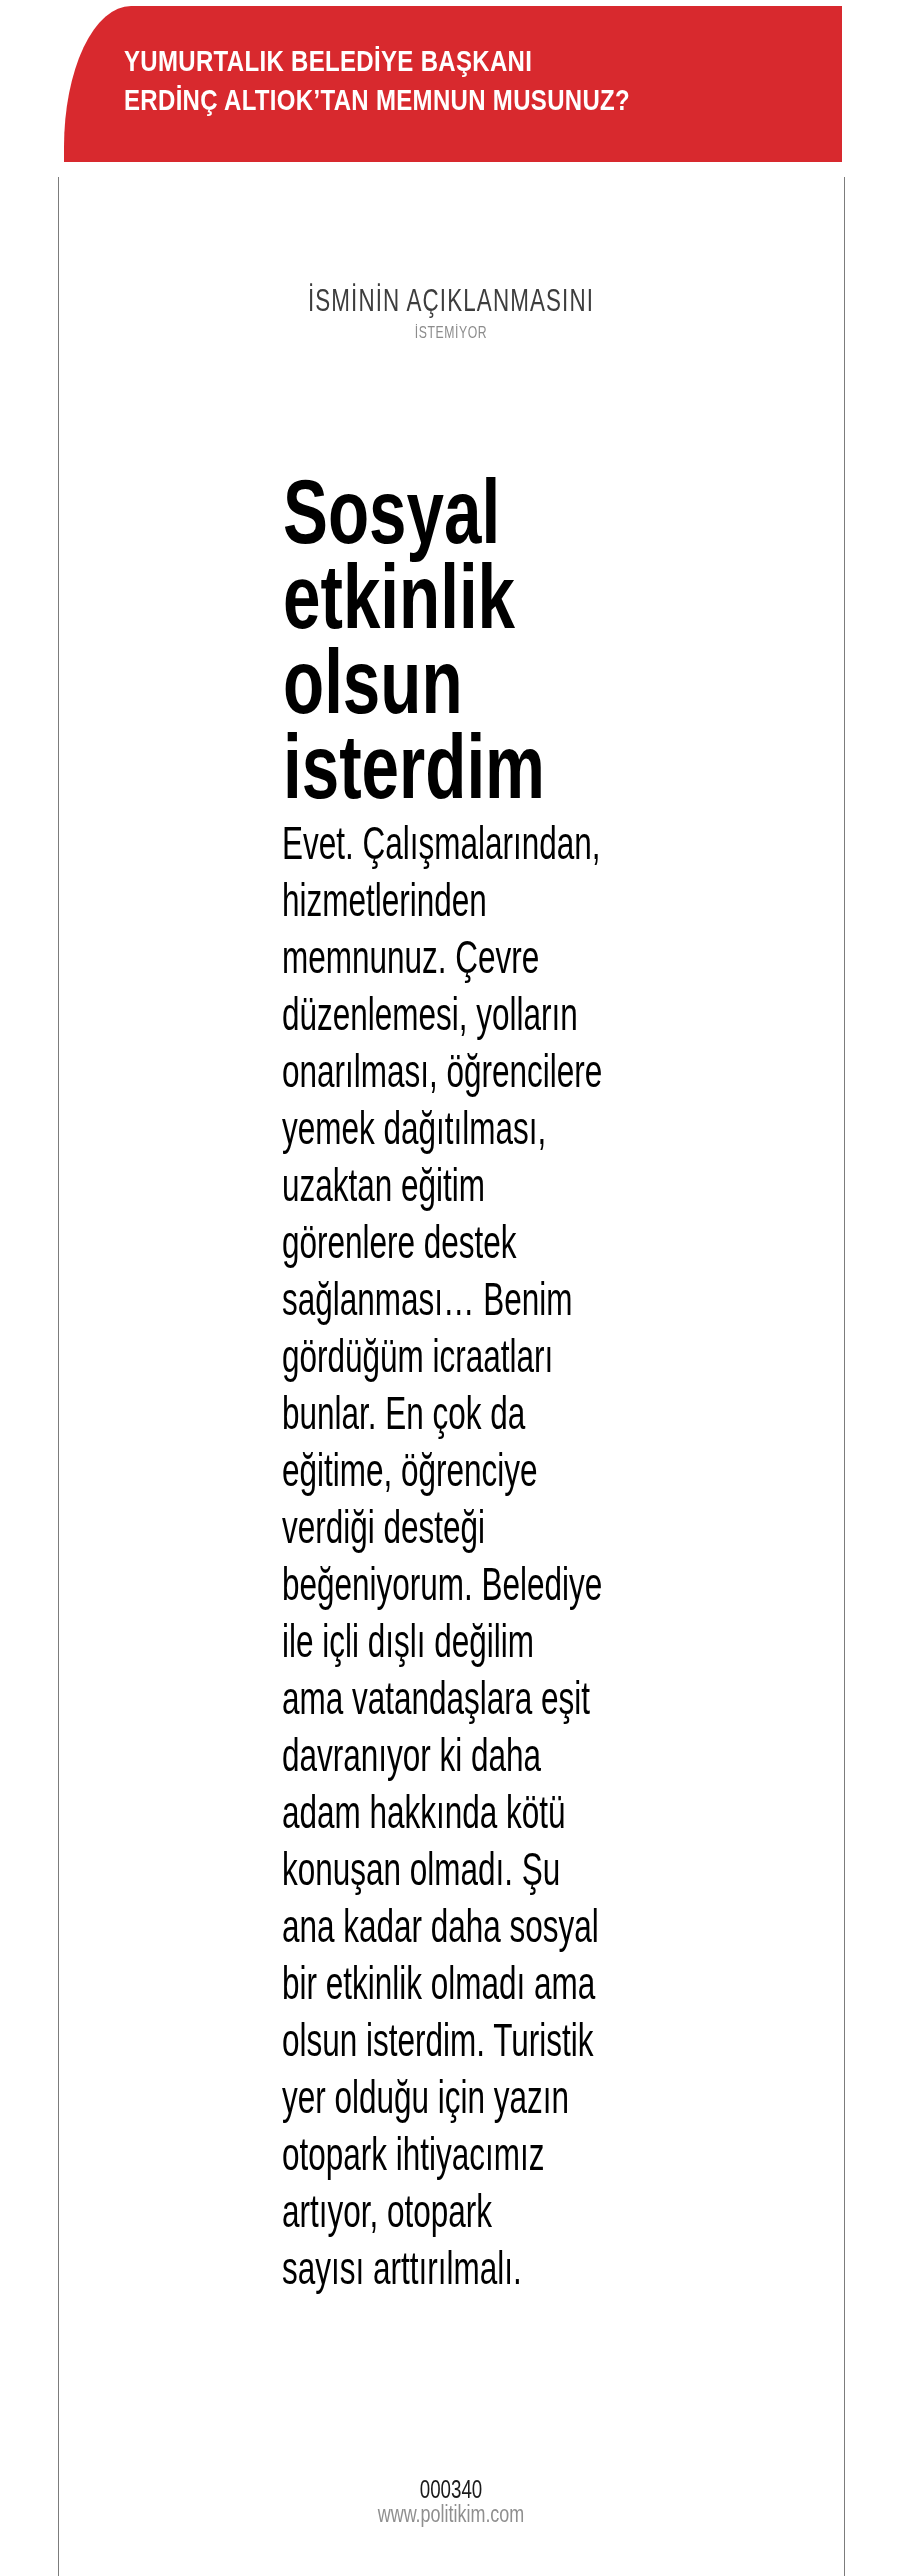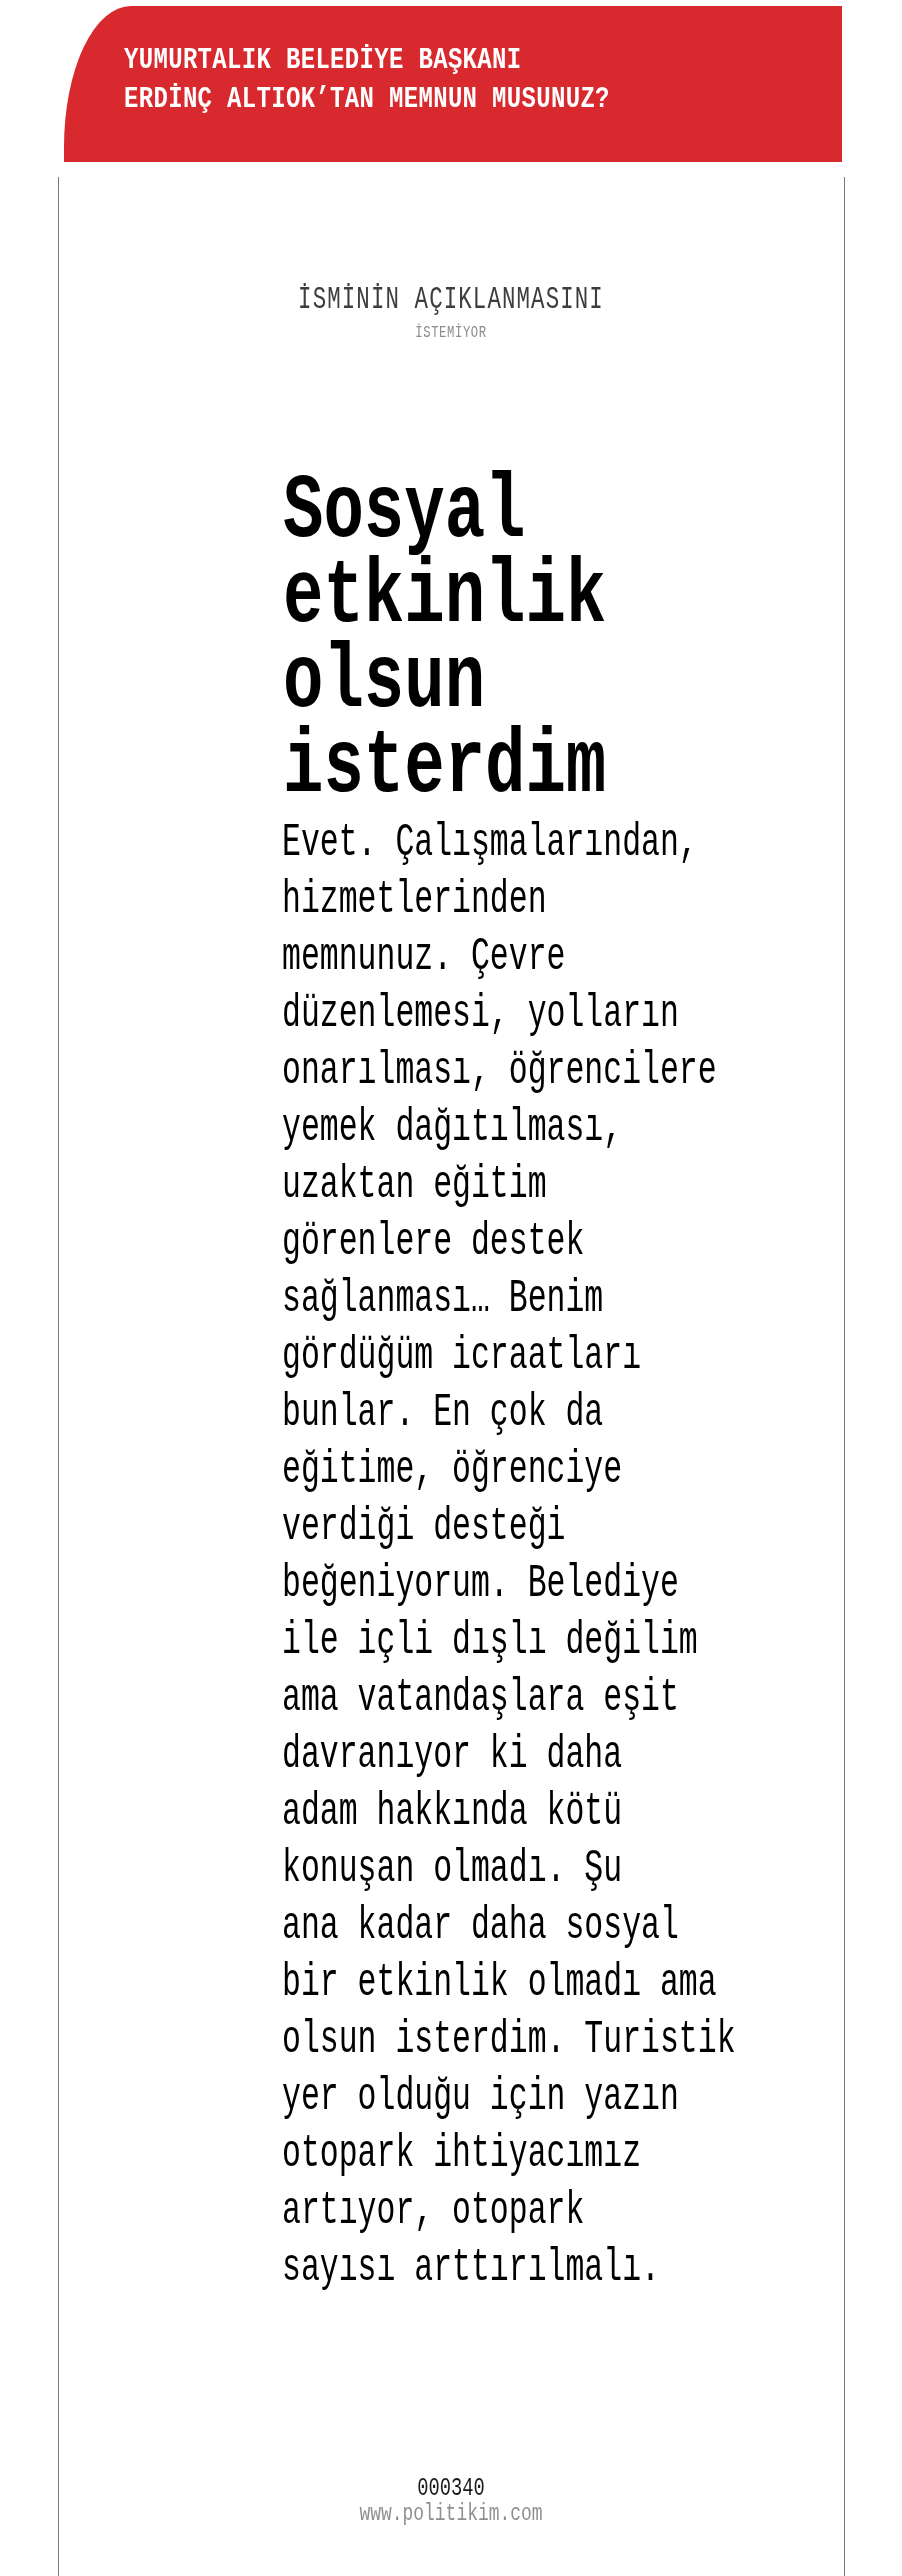--- a/index.html
+++ b/index.html
@@ -2,21 +2,21 @@
 <html style="--banner-bg: #d8292e; --banner-text: #ffffff; --frame-border: #7c7c7c; --subheader-primary: #3d3d3d; --subheader-secondary: #8c8c8c; --body-text: #000000; --footer-code: #1a1a1a; --footer-url: #8f8f8f;font-size:12.6px"><head>
 <meta charset="utf-8">
 <style>
   html, body { margin: 0; padding: 0; background: #ffffff; }
   .page {
     position: relative;
     width: 902px;
     height: 2576px;
     background: #ffffff;
     overflow: hidden;
-    font-family: Liberation Mono, monospace;
+    font-family: Liberation Sans, sans-serif;
   }
 
   
   .banner {
     position: absolute;
     left: 64px;
     top: 6.3px;
     width: 778px;
     height: 156px;
     background: var(--banner-bg, #d8292e);

